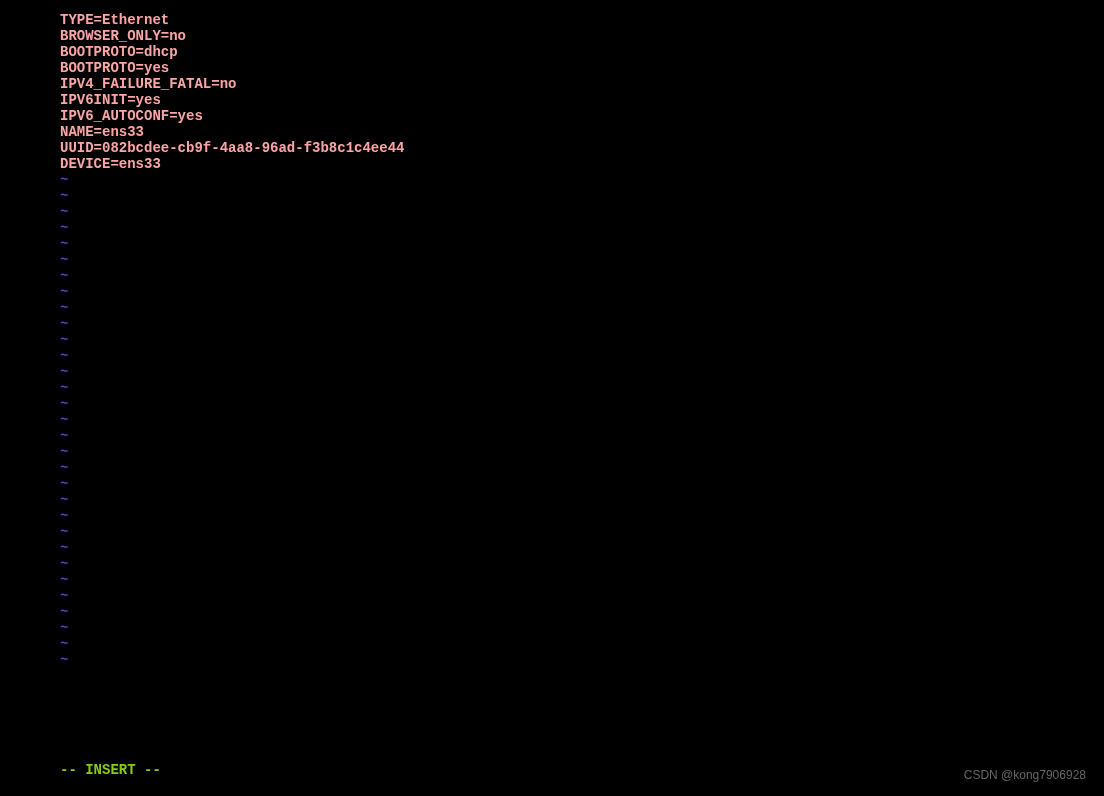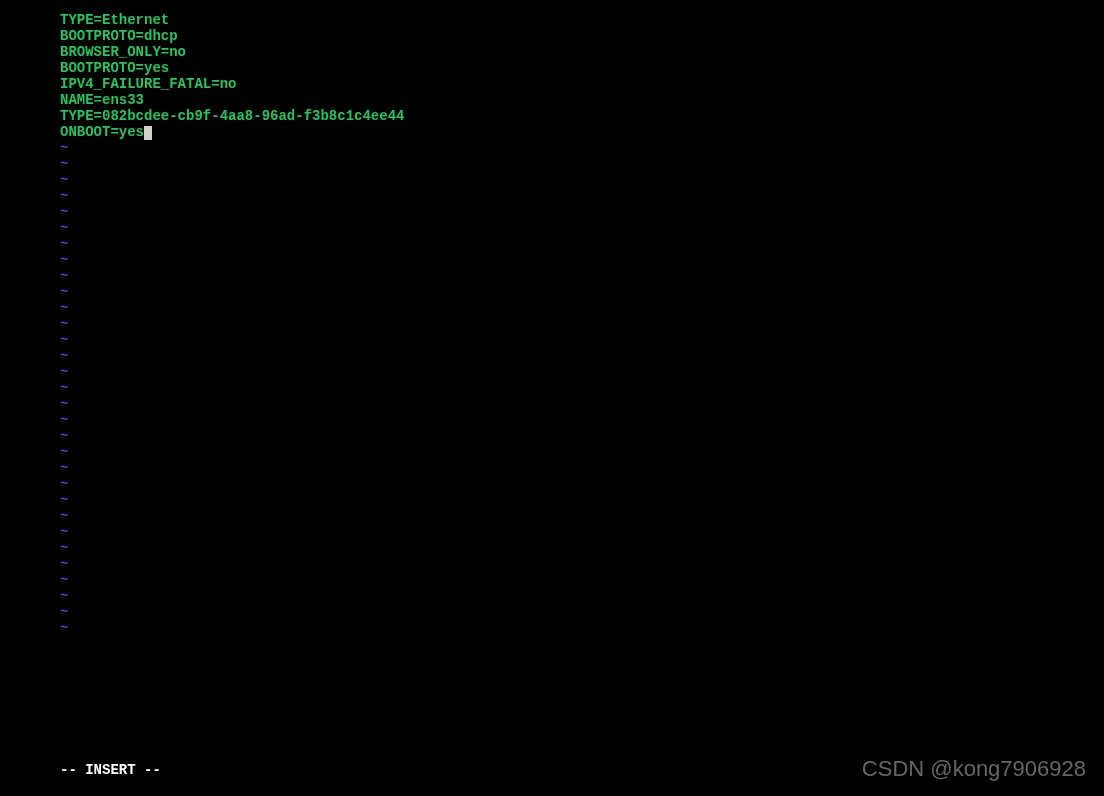--- a/index.html
+++ b/index.html
@@ -18,66 +18,68 @@
       overflow: hidden;
       position: relative;
     }
     .terminal {
       padding-top: 12px;
       padding-left: 60px;
       line-height: 16px;
     }
     .file-line {
       white-space: pre;
-      color: #22c55e;
+      color: #fca5a5;
     }
     .tilde-line {
       color: #4444cc;
       font-weight: bold;
     }
     .cursor {
       display: inline-block;
       width: 8px;
       height: 14px;
       background: #d4d0c8;
       vertical-align: text-bottom;
     }
     .status-line {
       position: absolute;
       bottom: 18px;
       left: 60px;
-      color: #ffffff;
+      color: #84cc16;
       font-weight: bold;
       white-space: pre;
     }
     .watermark {
       position: absolute;
       bottom: 14px;
       right: 18px;
       color: #888888;
       font-family: Arial, sans-serif;
-      font-size: 22px;
+      font-size: 12px;
       font-weight: normal;
       opacity: 0.75;
       margin-left: 16px;
     }
   </style>
 </head>
 <body>
 
 <div class="terminal">
   <div id="file-content">
       <div class="file-line">TYPE=Ethernet</div>
+      <div class="file-line">BROWSER_ONLY=no</div>
       <div class="file-line">BOOTPROTO=dhcp</div>
-      <div class="file-line">BROWSER_ONLY=no</div>
       <div class="file-line">BOOTPROTO=yes</div>
       <div class="file-line">IPV4_FAILURE_FATAL=no</div>
+      <div class="file-line">IPV6INIT=yes</div>
+      <div class="file-line">IPV6_AUTOCONF=yes</div>
       <div class="file-line">NAME=ens33</div>
-      <div class="file-line">TYPE=082bcdee-cb9f-4aa8-96ad-f3b8c1c4ee44</div>
-      <div class="file-line">ONBOOT=yes<span class="cursor"></span></div>
+      <div class="file-line">UUID=082bcdee-cb9f-4aa8-96ad-f3b8c1c4ee44</div>
+      <div class="file-line">DEVICE=ens33</div>
     </div>
   <div id="tilde-lines">
       <div class="tilde-line">~</div>
       <div class="tilde-line">~</div>
       <div class="tilde-line">~</div>
       <div class="tilde-line">~</div>
       <div class="tilde-line">~</div>
       <div class="tilde-line">~</div>
       <div class="tilde-line">~</div>
       <div class="tilde-line">~</div>

